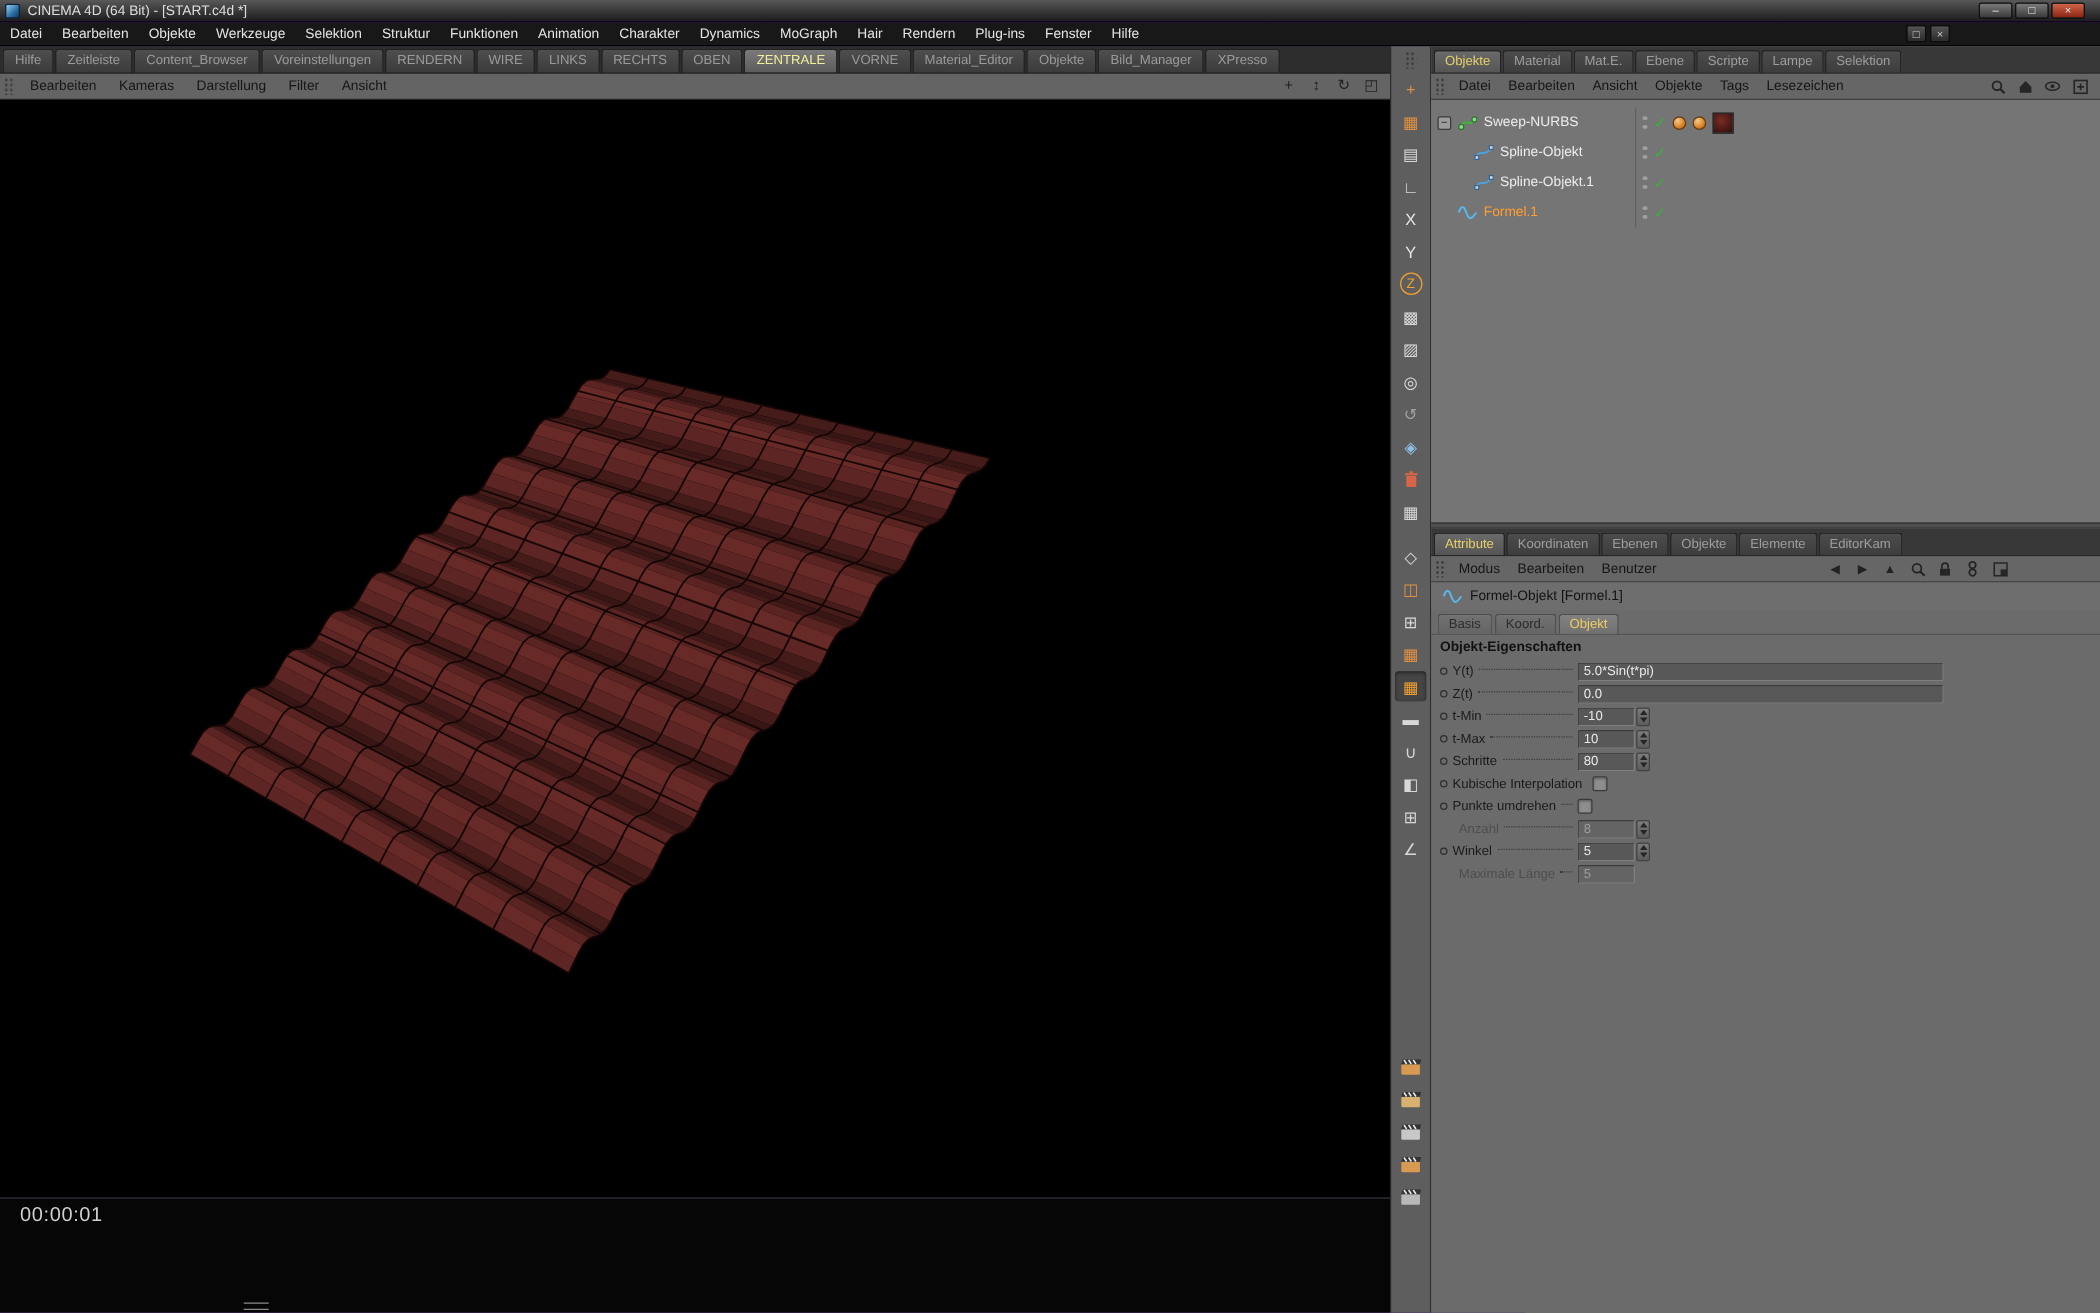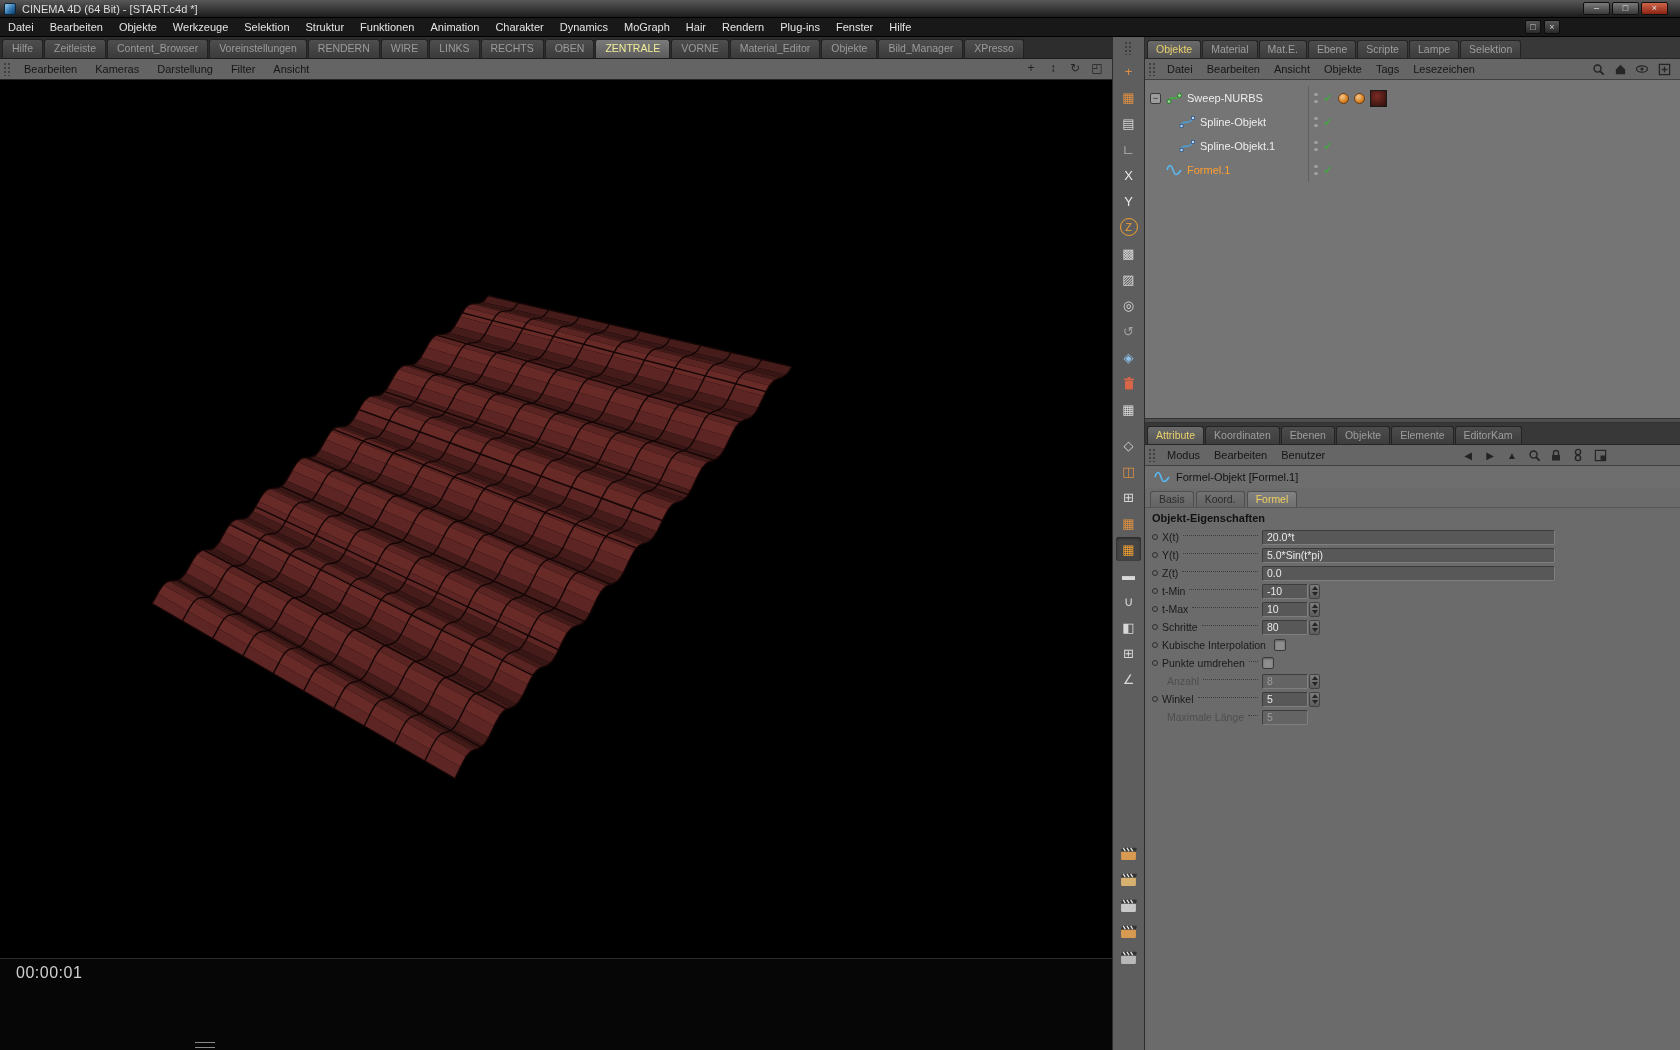--- a/index.html
+++ b/index.html
@@ -609,34 +609,24 @@
         <span class="tree-icon" id="am-object-icon">
             <svg width="16" height="14" viewBox="0 0 16 14">
               <path d="M1 7 C3 1 5 1 7 7 S11 13 15 7" fill="none" stroke="#5ab8f0" stroke-width="1.6"></path>
             </svg>
           </span>
         <span>Formel-Objekt [Formel.1]</span>
       </div>
       <div class="am-subtabs" id="am-subtabs">
           <div class="subtab">Basis</div>
           <div class="subtab">Koord.</div>
-          <div class="subtab active">Formel</div>
+          <div class="subtab active">Objekt</div>
         </div>
       <div class="section-header">Objekt-Eigenschaften</div>
       <div class="am-rows" id="am-rows">
-          <div class="prop-row">
-            <div class="prop-label-zone">
-              <span class="anim-dot"></span>
-              <span class="prop-label">X(t)</span>
-              <span class="leader"></span>
-            </div>
-            <div class="prop-field-zone">
-              <div class="field text-field">20.0*t</div>
-            </div>
-          </div>
           <div class="prop-row">
             <div class="prop-label-zone">
               <span class="anim-dot"></span>
               <span class="prop-label">Y(t)</span>
               <span class="leader"></span>
             </div>
             <div class="prop-field-zone">
               <div class="field text-field">5.0*Sin(t*pi)</div>
             </div>
           </div>

